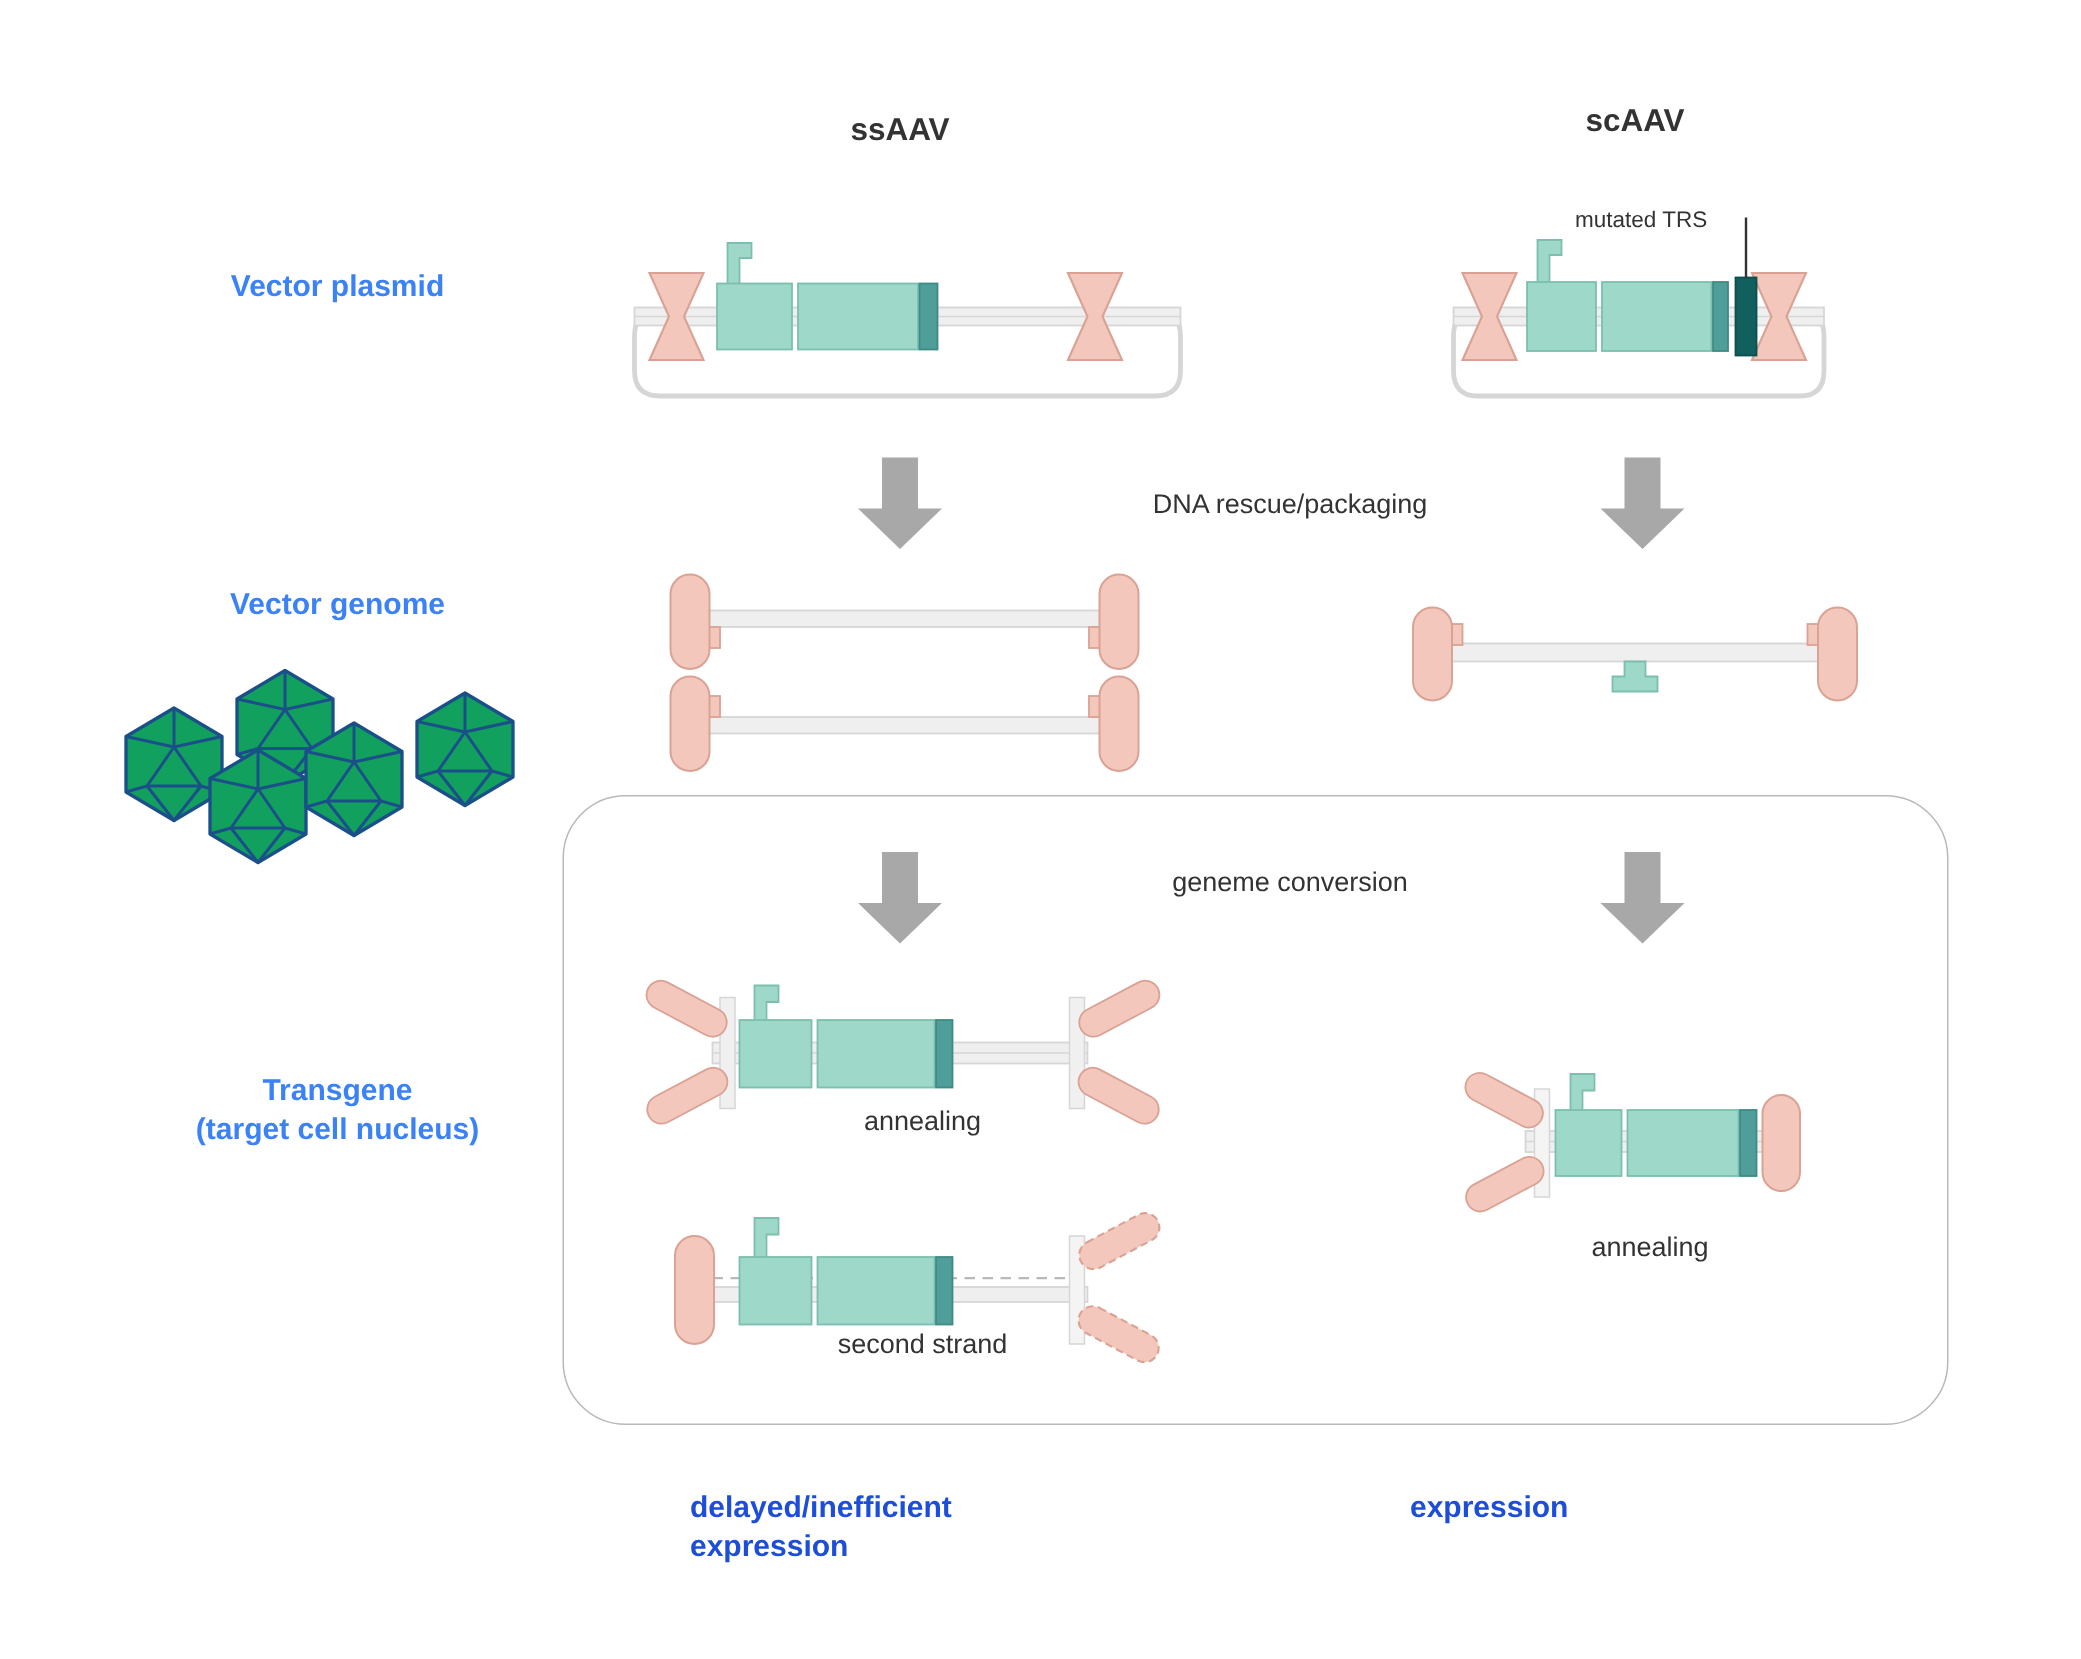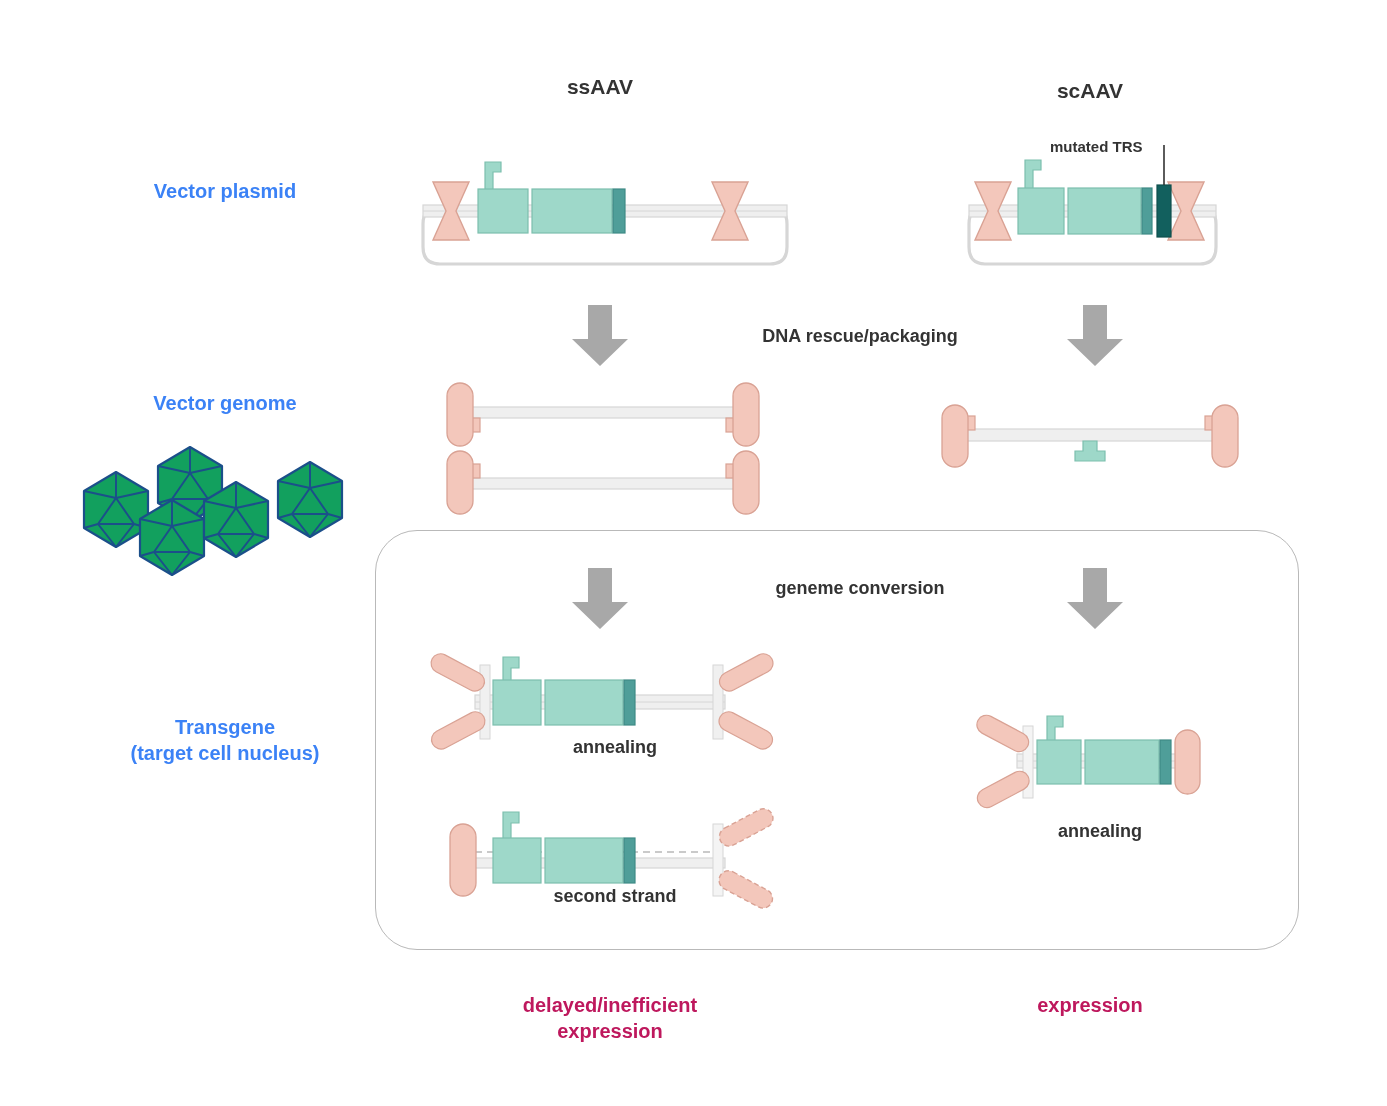--- a/index.html
+++ b/index.html
@@ -1,35 +1,35 @@
 <!DOCTYPE html>
 <html><head>
 <meta charset="utf-8">
 <style>
   html,body{margin:0;padding:0;background:#ffffff;}
   body{width:1387px;height:1106px;position:relative;
        font-family:"Liberation Sans","DejaVu Sans",sans-serif;
        color:#3a3a3a;overflow:hidden;}
-  .abs{position:absolute;font-weight:bold;}
+  .abs{position:absolute;}
   .col-title{font-size:21px;font-weight:bold;color:#333;text-align:center;}
   .row-label{font-size:20px;font-weight:bold;color:#3b82f6;text-align:center;line-height:1.32;}
   .proc-label{font-size:18px;color:#333;text-align:center;white-space:nowrap;}
   .struct-label{font-size:18px;color:#333;text-align:center;line-height:1.28;}
-  .bottom-label{font-size:20px;font-weight:bold;color:#be185d;text-align:center;line-height:1.32;}
+  .bottom-label{font-size:20px;font-weight:bold;color:#1d4ed8;line-height:1.32;}
   .small-label{font-size:15px;color:#333;text-align:center;white-space:nowrap;}
   .nucleus-box{border:1.6px solid #b9b9b9;border-radius:42px;background:transparent;}
   svg{display:block;overflow:visible;}
 </style>
 </head>
 <body>
 
 <div class="abs col-title" style="left:480px;top:75px;width:240px;">
   <span>ssAAV</span>
 </div>
-<div class="abs col-title" style="left:970px;top:79px;width:240px;">
+<div class="abs col-title" style="left:970px;top:69px;width:240px;">
   <span>scAAV</span>
 </div>
 
 <div class="abs row-label" style="left:60px;top:178px;width:330px;">
   <span>Vector plasmid</span>
 </div>
 <div class="abs row-label" style="left:60px;top:390px;width:330px;">
   <span>Vector genome</span>
 </div>
 <div class="abs row-label" style="left:60px;top:690px;width:330px;margin-top:24px;">

